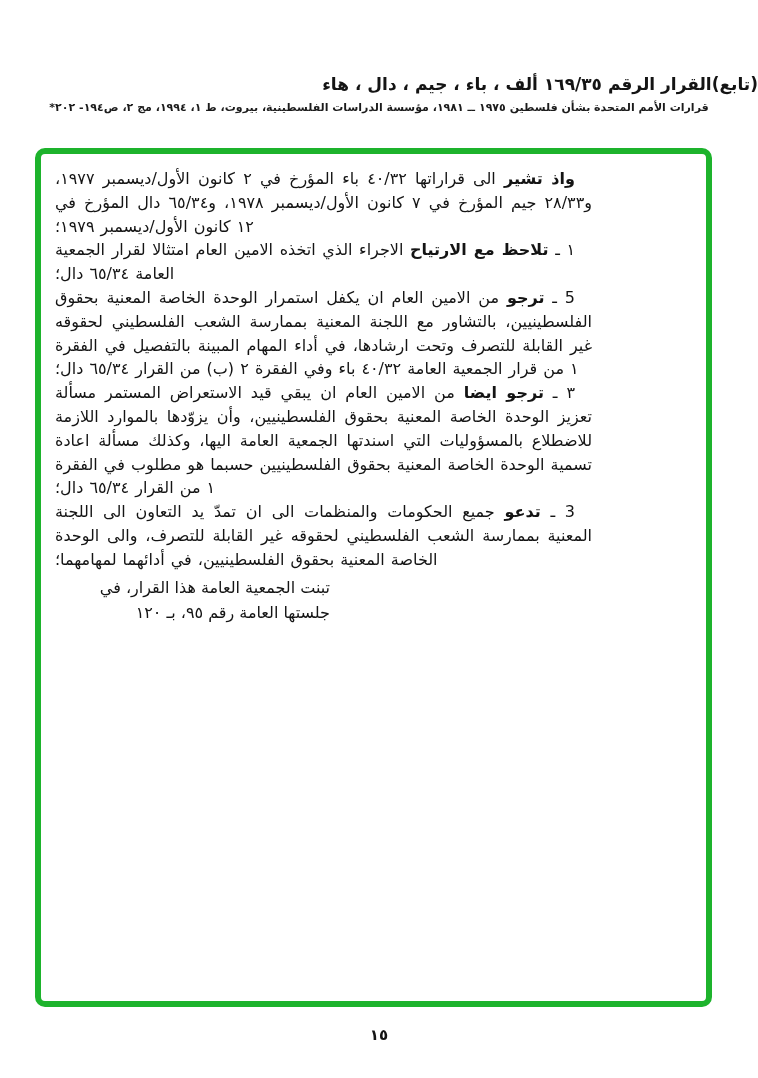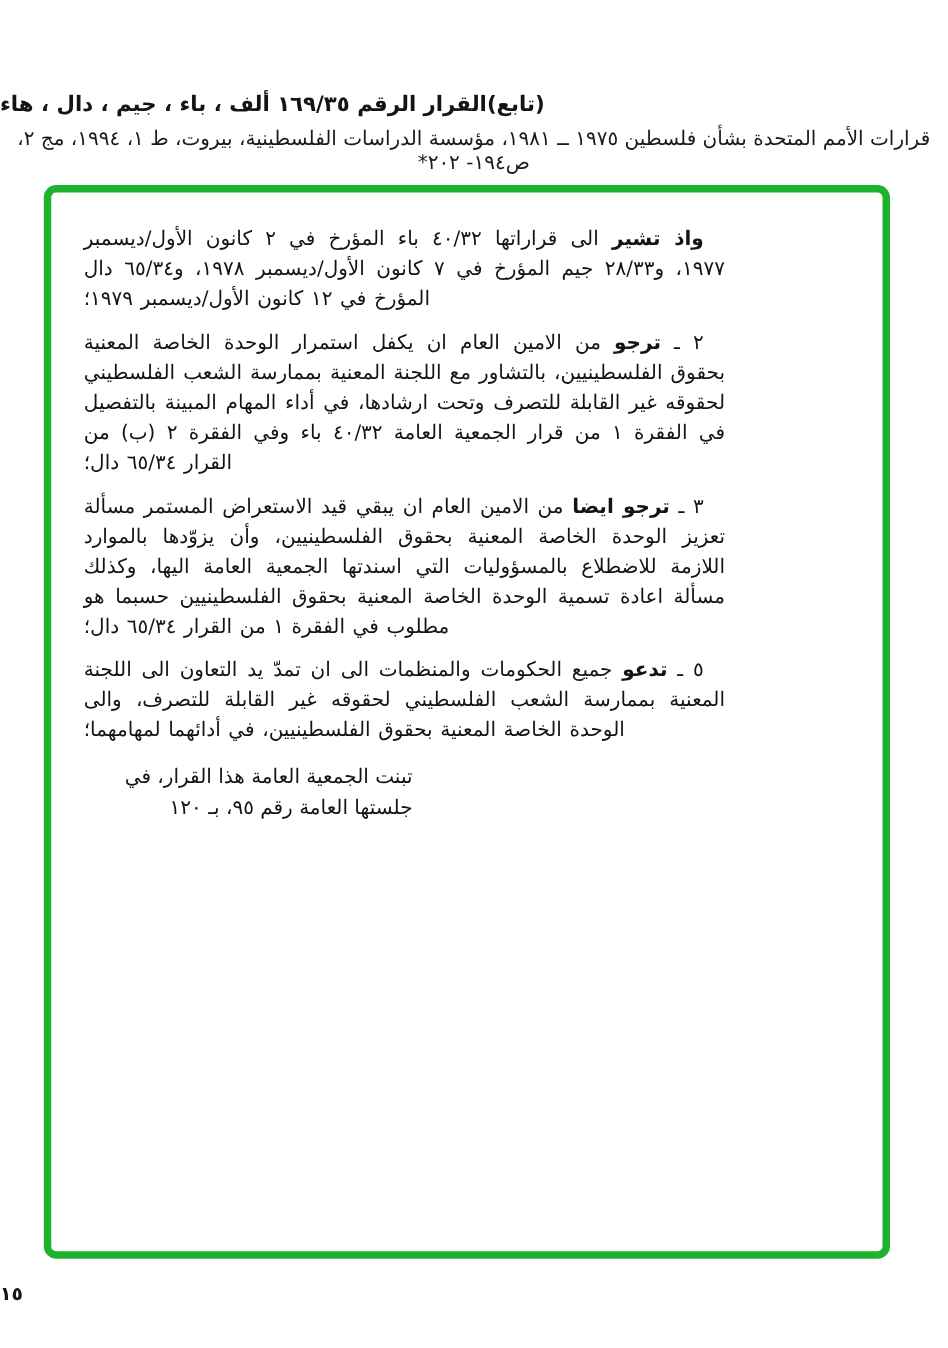--- a/index.html
+++ b/index.html
@@ -2,71 +2,72 @@
 <html lang="ar"><head>
 <meta charset="utf-8">
 <style>
   html,body{margin:0;padding:0;}
   body{
     width:758px;height:1078px;background:#ffffff;position:relative;
     font-family:"DejaVu Sans",sans-serif;color:#141414;overflow:hidden;
   }
   .hdr-title{
     position:absolute;top:74px;left:0;width:100%;
-    direction:rtl;text-align:left;
+    direction:rtl;text-align:right;
     font-size:17px;font-weight:bold;letter-spacing:0;
   }
   .hdr-src{
     position:absolute;top:101px;left:0;width:100%;
     direction:rtl;text-align:center;
-    font-size:16px;font-weight:normal;color:#1b1b1b;
+    font-size:11px;font-weight:bold;color:#1b1b1b;
   }
   .res-box{
     position:absolute;left:35px;top:148px;width:677px;height:859px;
     box-sizing:border-box;
     border:6px solid #1db32c;border-radius:10px;
     padding:13px 114px 0 14px;
     direction:rtl;
   }
   .para{
-    margin:12px;font-size:16px;line-height:23.8px;
+    margin:0;font-size:16px;line-height:23.8px;
     text-align:justify;text-align-last:left;
     text-indent:17px;
     word-spacing:1px;
   }
   .lead{font-weight:bold;}
   .num{font-weight:normal;}
   .adoption{
     width:273px;margin:3px 262px 0 0;
   }
   .adoption div{
     direction:rtl;text-align:right;font-size:16px;line-height:25px;
   }
   .page-num{
     position:absolute;top:1026px;left:0;width:100%;
-    font-size:15px;font-weight:bold;
+    text-align:center;font-size:15px;font-weight:bold;
   }
 </style>
 </head>
 <body>
 
 <div class="hdr-title">(تابع)القرار الرقم ١٦٩/٣٥ ألف ، باء ، جيم ، دال ، هاء</div>
 <div class="hdr-src">قرارات الأمم المتحدة بشأن فلسطين ١٩٧٥ ــ ١٩٨١، مؤسسة الدراسات الفلسطينية، بيروت، ط ١، ١٩٩٤، مج ٢، ص١٩٤- ٢٠٢*</div>
 
 <div class="res-box">
 
   <p class="para"><span class="lead">واذ تشير</span><span> الى قراراتها ٤٠/٣٢ باء المؤرخ في ٢ كانون الأول/ديسمبر ١٩٧٧، و٢٨/٣٣ جيم المؤرخ في ٧ كانون الأول/ديسمبر ١٩٧٨، و٦٥/٣٤ دال المؤرخ في ١٢ كانون الأول/ديسمبر ١٩٧٩؛</span></p>
 
+  <p class="para"><span class="num">١ ـ</span> <span class="lead">تلاحظ مع الارتياح</span><span> الاجراء الذي اتخذه الامين العام امتثالا لقرار الجمعية العامة ٦٥/٣٤ دال؛</span></p>
 
-  <p class="para"><span class="num">٢ ـ</span> <span class="lead">ترجو</span><span> من الامين العام ان يكفل استمرار الوحدة الخاصة المعنية بحقوق الفلسطينيين، بالتشاور مع اللجنة المعنية بممارسة الشعب الفلسطيني لحقوقه غير القابلة للتصرف وتحت ارشادها، في أداء المهام المبينة بالتفصيل في الفقرة ١ من قرار الجمعية العامة ٤٠/٣٢ باء وفي الفقرة ٢ (ب) من القرار ٦٥/٣٤ دال؛</span></p>
+  <p class="para"><span class="num">5 ـ</span> <span class="lead">ترجو</span><span> من الامين العام ان يكفل استمرار الوحدة الخاصة المعنية بحقوق الفلسطينيين، بالتشاور مع اللجنة المعنية بممارسة الشعب الفلسطيني لحقوقه غير القابلة للتصرف وتحت ارشادها، في أداء المهام المبينة بالتفصيل في الفقرة ١ من قرار الجمعية العامة ٤٠/٣٢ باء وفي الفقرة ٢ (ب) من القرار ٦٥/٣٤ دال؛</span></p>
 
   <p class="para"><span class="num">٣ ـ</span> <span class="lead">ترجو ايضا</span><span> من الامين العام ان يبقي قيد الاستعراض المستمر مسألة تعزيز الوحدة الخاصة المعنية بحقوق الفلسطينيين، وأن يزوّدها بالموارد اللازمة للاضطلاع بالمسؤوليات التي اسندتها الجمعية العامة اليها، وكذلك مسألة اعادة تسمية الوحدة الخاصة المعنية بحقوق الفلسطينيين حسبما هو مطلوب في الفقرة ١ من القرار ٦٥/٣٤ دال؛</span></p>
 
 
-  <p class="para"><span class="num">٥ ـ</span> <span class="lead">تدعو</span><span> جميع الحكومات والمنظمات الى ان تمدّ يد التعاون الى اللجنة المعنية بممارسة الشعب الفلسطيني لحقوقه غير القابلة للتصرف، والى الوحدة الخاصة المعنية بحقوق الفلسطينيين، في أدائهما لمهامهما؛</span></p>
+  <p class="para"><span class="num">3 ـ</span> <span class="lead">تدعو</span><span> جميع الحكومات والمنظمات الى ان تمدّ يد التعاون الى اللجنة المعنية بممارسة الشعب الفلسطيني لحقوقه غير القابلة للتصرف، والى الوحدة الخاصة المعنية بحقوق الفلسطينيين، في أدائهما لمهامهما؛</span></p>
 
 
   <div class="adoption">
     <div>تبنت الجمعية العامة هذا القرار، في</div>
     <div>جلستها العامة رقم ٩٥، بـ ١٢٠</div>
   </div>
 
 </div>
 
 <div class="page-num">١٥</div>

